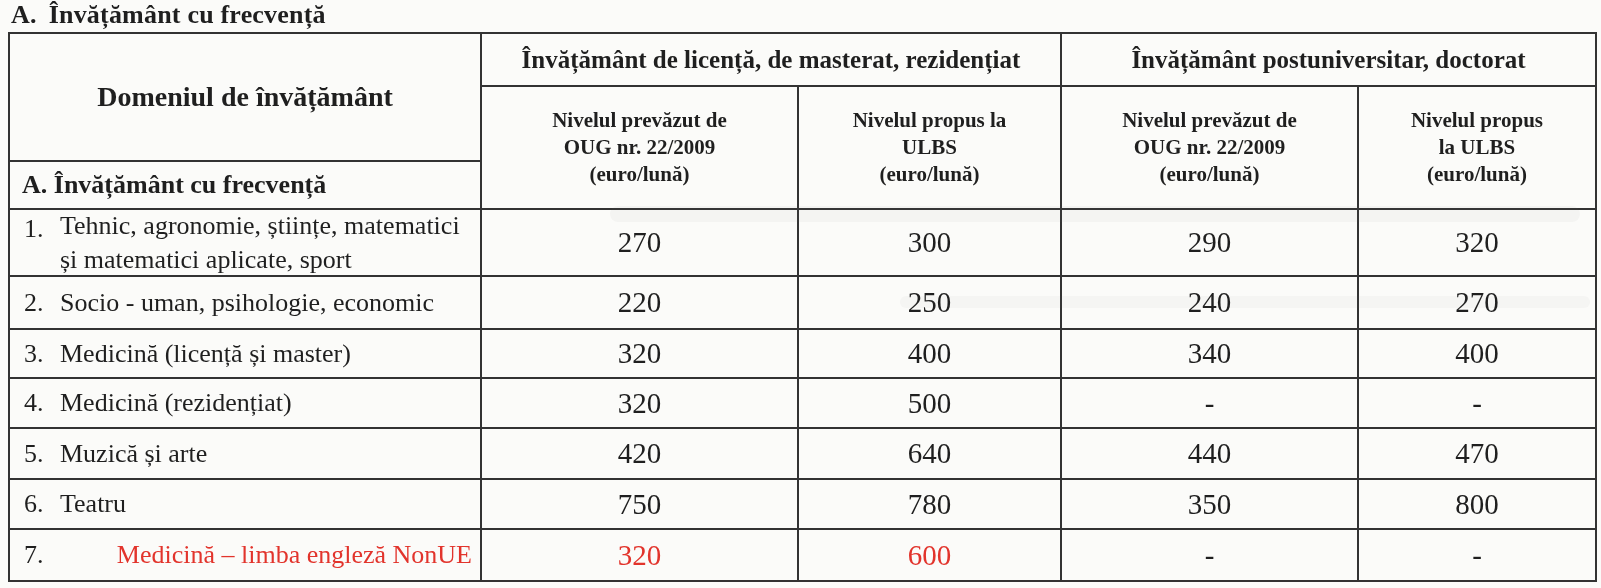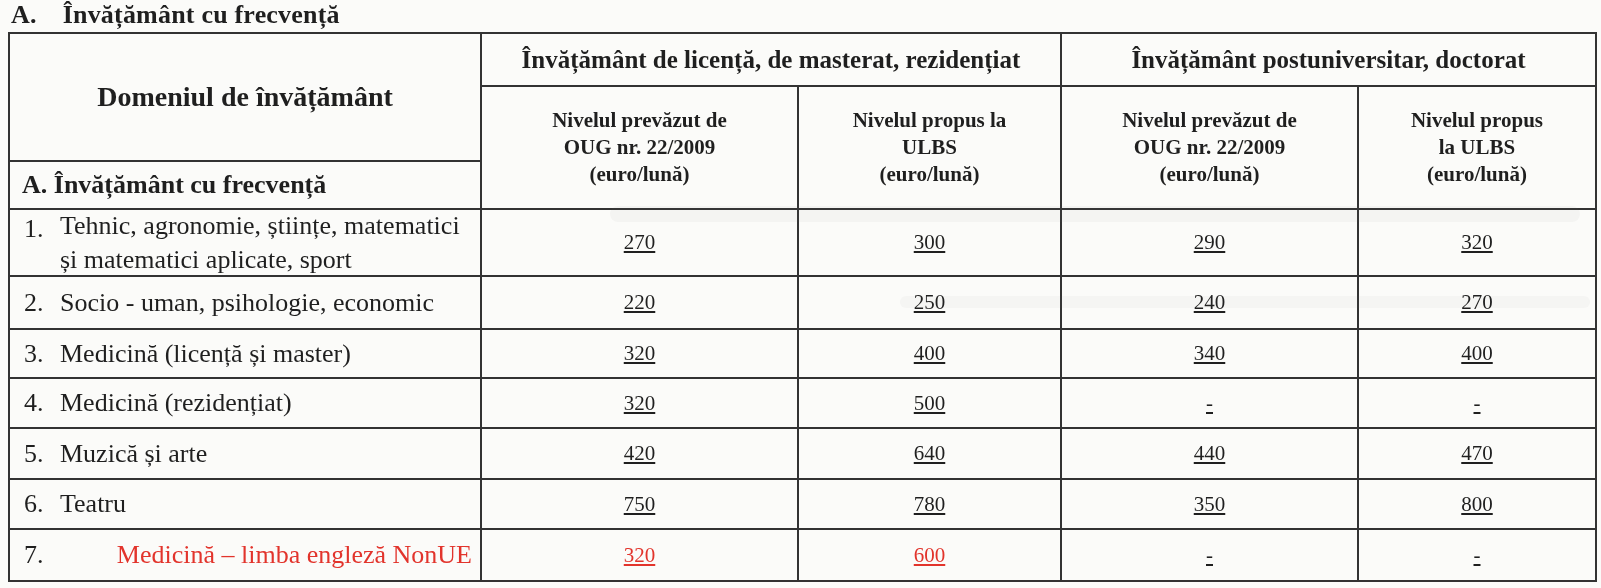--- a/index.html
+++ b/index.html
@@ -15,21 +15,21 @@
     color: var(--ink);
     font-family: "Liberation Serif", "DejaVu Serif", serif;
     overflow: hidden;
   }
   .page { position: relative; width: 1601px; height: 588px; }
 
   .doc-title {
     position: absolute; left: 11px; top: 0px;
     font-weight: bold; font-size: 26px; letter-spacing: 0.2px;
   }
-  .doc-title .t-text { margin-left: 26px; }
+  .doc-title .t-text { margin-left: 12px; }
 
   .tbl {
     position: absolute; left: 8px; top: 32px;
     display: grid;
     grid-template-columns: 472px 317px 263px 297px 236px;
     grid-template-rows: 53px 75px 48px 67px 53px 49px 50px 51px 50px 50px;
     border: 2px solid var(--border);
   }
   .cell {
     border-right: 2px solid var(--border);
@@ -49,21 +49,21 @@
     font-size: 26px; justify-content: flex-start; text-align: left;
     padding-left: 12px;
   }
   .label {
     justify-content: flex-start; text-align: left;
     font-size: 26px; padding: 4px 8px 4px 14px;
   }
   .label .num { flex: 0 0 36px; align-self: flex-start; }
   .label .txt { flex: 1; line-height: 1.3; }
   .label.one-line .num { align-self: center; }
-  .val { font-size: 21px; text-decoration: underline; }
+  .val { font-size: 29px; }
 
   .row-hl .txt { color: var(--highlight); font-weight: normal; text-align: right; }
   .val.hl { color: var(--highlight); }
 
   .scan-artifact {
     position: absolute; left: 610px; top: 206px; width: 970px; height: 16px;
     background: rgba(110,110,110,0.05); border-radius: 8px; pointer-events: none;
   }
   .scan-artifact2 {
     position: absolute; left: 900px; top: 296px; width: 690px; height: 12px;

